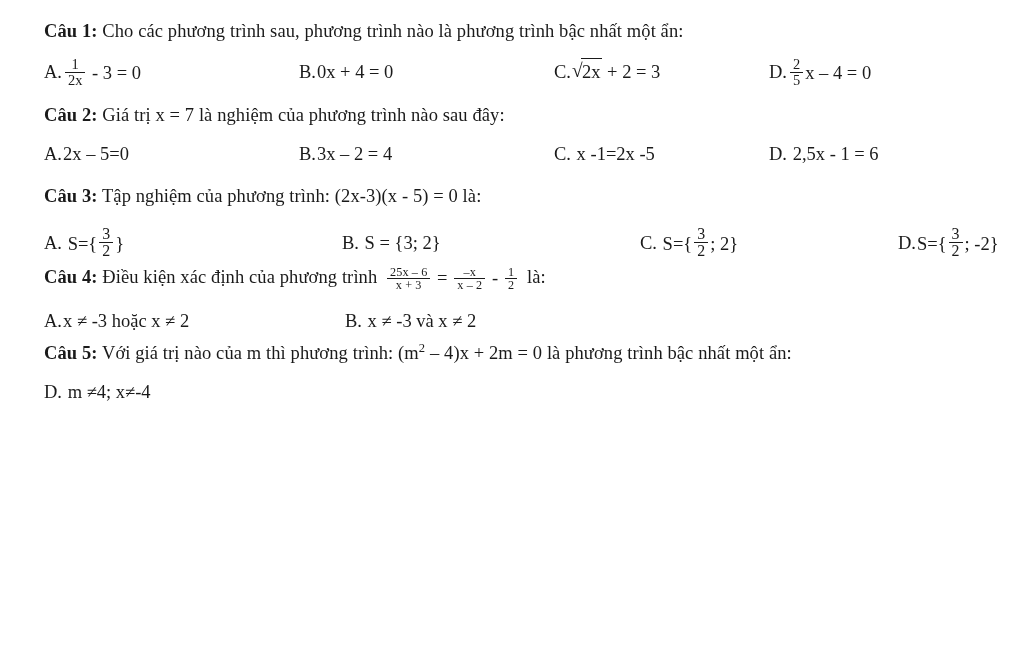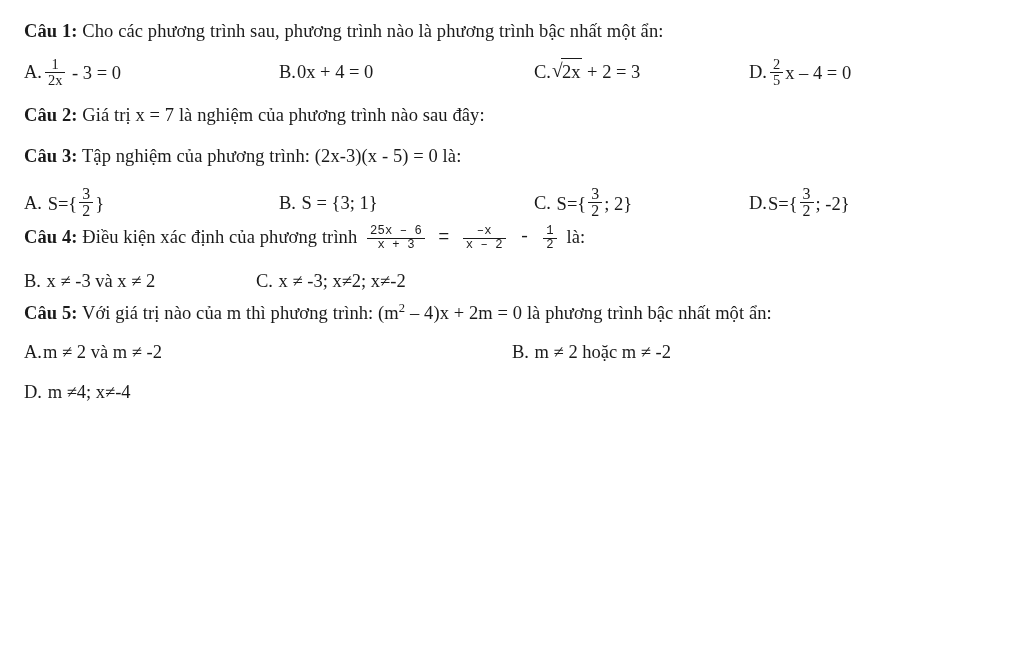--- a/index.html
+++ b/index.html
@@ -11,21 +11,21 @@
     width: 1024px;
     height: 668px;
     font-family: "Liberation Serif", serif;
     color: #1a1a1a;
     overflow: hidden;
   }
   .page {
     position: relative;
     width: 1024px;
     height: 668px;
-    padding: 18px 24px 0 24px;
+    padding: 18px 24px 0 44px;
     box-sizing: border-box;
   }
   .q-block {
     margin-bottom: 4px;
   }
   .q-stem {
     font-size: 18.5px;
     line-height: 1.45;
     letter-spacing: 0.1px;
     white-space: nowrap;
@@ -94,24 +94,23 @@
   }
   sup {
     font-size: 0.68em;
     vertical-align: super;
     line-height: 0;
   }
   .inline-frac-expr {
     display: inline-block;
     vertical-align: middle;
     margin: 0 3px;
-    font-family: Liberation Mono, monospace;
   }
   .row-gap-2 { margin-top: 12px; }
-  .row-gap-3 { margin-top: 16px; }
+  .row-gap-3 { margin-top: 16px; gap: 43px; }
   .stem-gap { margin-top: 14px; }
 </style>
 </head>
 <body>
 
 <div class="page">
 
   <div class="q-block">
     <div class="q-stem">
       <span class="q-label">Câu 1:</span><span> Cho các phương trình sau, phương trình nào là phương trình bậc nhất một ẩn:</span>
@@ -129,68 +128,74 @@
       <div class="ans">
         <span class="ans-label">D.</span><span class="frac"><span class="num">2</span><span class="den">5</span></span><span>x – 4 = 0</span>
       </div>
     </div>
   </div>
 
   <div class="q-block stem-gap">
     <div class="q-stem">
       <span class="q-label">Câu 2:</span><span> Giá trị x = 7 là nghiệm của phương trình nào sau đây:</span>
     </div>
+    <div class="answers row-gap-2">
+      <div class="ans" style="width:255px">
+        <span class="ans-label">A.</span><span>2x – 5=0</span>
+      </div>
+      <div class="ans" style="width:255px">
+        <span class="ans-label">B.</span><span>3x – 2 = 4</span>
+      </div>
+      <div class="ans" style="width:215px">
+        <span class="ans-label">C.</span><span> x -1=2x -5</span>
+      </div>
+      <div class="ans">
+        <span class="ans-label">D.</span><span> 2,5x - 1 = 6</span>
+      </div>
+    </div>
   </div>
 
   <div class="q-block stem-gap">
     <div class="q-stem">
       <span class="q-label">Câu 3:</span><span> Tập nghiệm của phương trình:  (2x-3)(x - 5) = 0 là:</span>
     </div>
     <div class="answers row-gap-3">
       <div class="ans" style="width:255px">
         <span class="ans-label">A.</span><span> S={</span><span class="frac big"><span class="num">3</span><span class="den">2</span></span><span>}</span>
       </div>
       <div class="ans" style="width:255px">
-        <span class="ans-label">B.</span><span> S = {3; 1}</span>
+        <span class="ans-label">B.</span><span> S = {3; 2}</span>
       </div>
       <div class="ans" style="width:215px">
         <span class="ans-label">C.</span><span> S={</span><span class="frac big"><span class="num">3</span><span class="den">2</span></span><span>; 2}</span>
       </div>
       <div class="ans">
         <span class="ans-label">D.</span><span>S={</span><span class="frac big"><span class="num">3</span><span class="den">2</span></span><span>; -2}</span>
       </div>
     </div>
   </div>
 
   <div class="q-block" style="">
     <div class="q-stem">
       <span class="q-label">Câu 4:</span><span> Điều kiện xác định của phương trình </span><span class="inline-frac-expr"><span class="frac" style="font-size:0.66em"><span class="num">25x – 6</span><span class="den">x + 3</span></span><span> = </span><span class="frac" style="font-size:0.66em"><span class="num">–x</span><span class="den">x – 2</span></span><span> - </span><span class="frac" style="font-size:0.66em"><span class="num">1</span><span class="den">2</span></span></span><span> là:</span>
     </div>
     <div class="answers row-gap-3">
+      <div class="ans" style="width:258px">
+        <span class="ans-label">A.</span><span>x ≠ -3 hoặc x ≠ 2</span>
+      </div>
       <div class="ans" style="width:232px">
         <span class="ans-label">B.</span><span> x ≠ -3 và x ≠ 2</span>
-      </div>
-      <div class="ans" style="width:260px">
-        <span class="ans-label">C.</span><span> x ≠ -3; x≠2; x≠-2</span>
       </div>
     </div>
   </div>
 
   <div class="q-block" style="margin-top:1px">
     <div class="q-stem wrap" style="width:1010px">
       <span class="q-label">Câu 5:</span><span> Với giá trị nào của m thì phương trình: (m</span><sup>2</sup><span> – 4)x + 2m = 0 là phương trình bậc nhất một ẩn:</span>
     </div>
     <div class="answers two-col row-gap-2">
       <div class="ans">
-        <span class="ans-label">A.</span><span>m ≠ 2 và m ≠ -2</span>
-      </div>
-      <div class="ans">
-        <span class="ans-label">B.</span><span> m ≠ 2 hoặc m ≠ -2</span>
-      </div>
-    </div>
-    <div class="answers two-col row-gap-2">
-      <div class="ans">
         <span class="ans-label">D.</span><span> m ≠4; x≠-4</span>
       </div>
     </div>
   </div>
 
 </div>
 
 </body></html>

